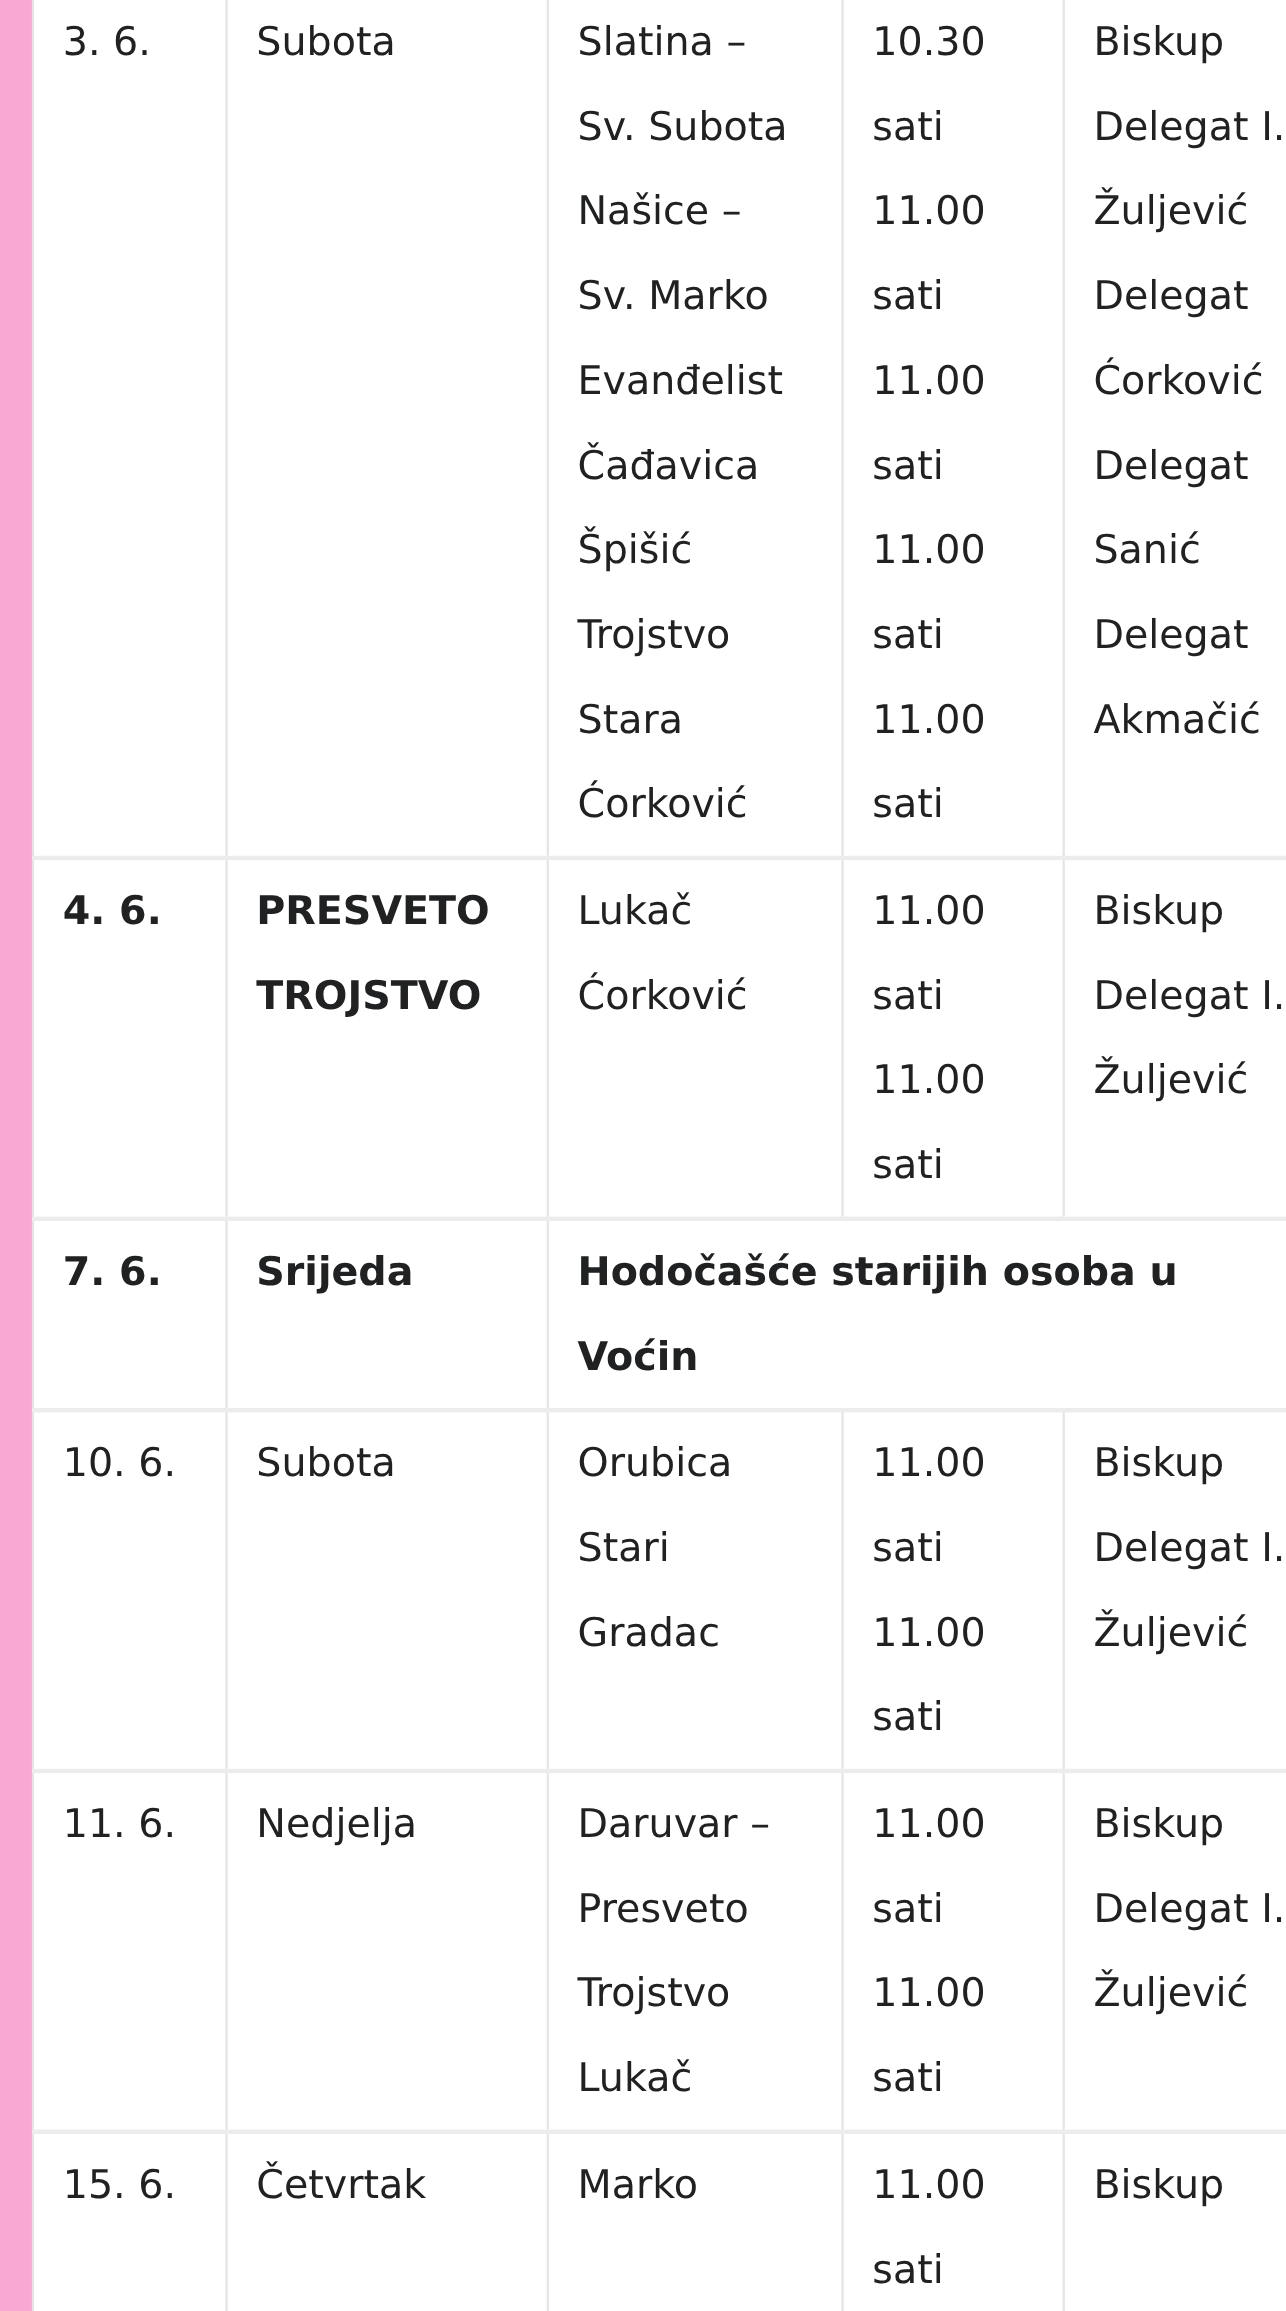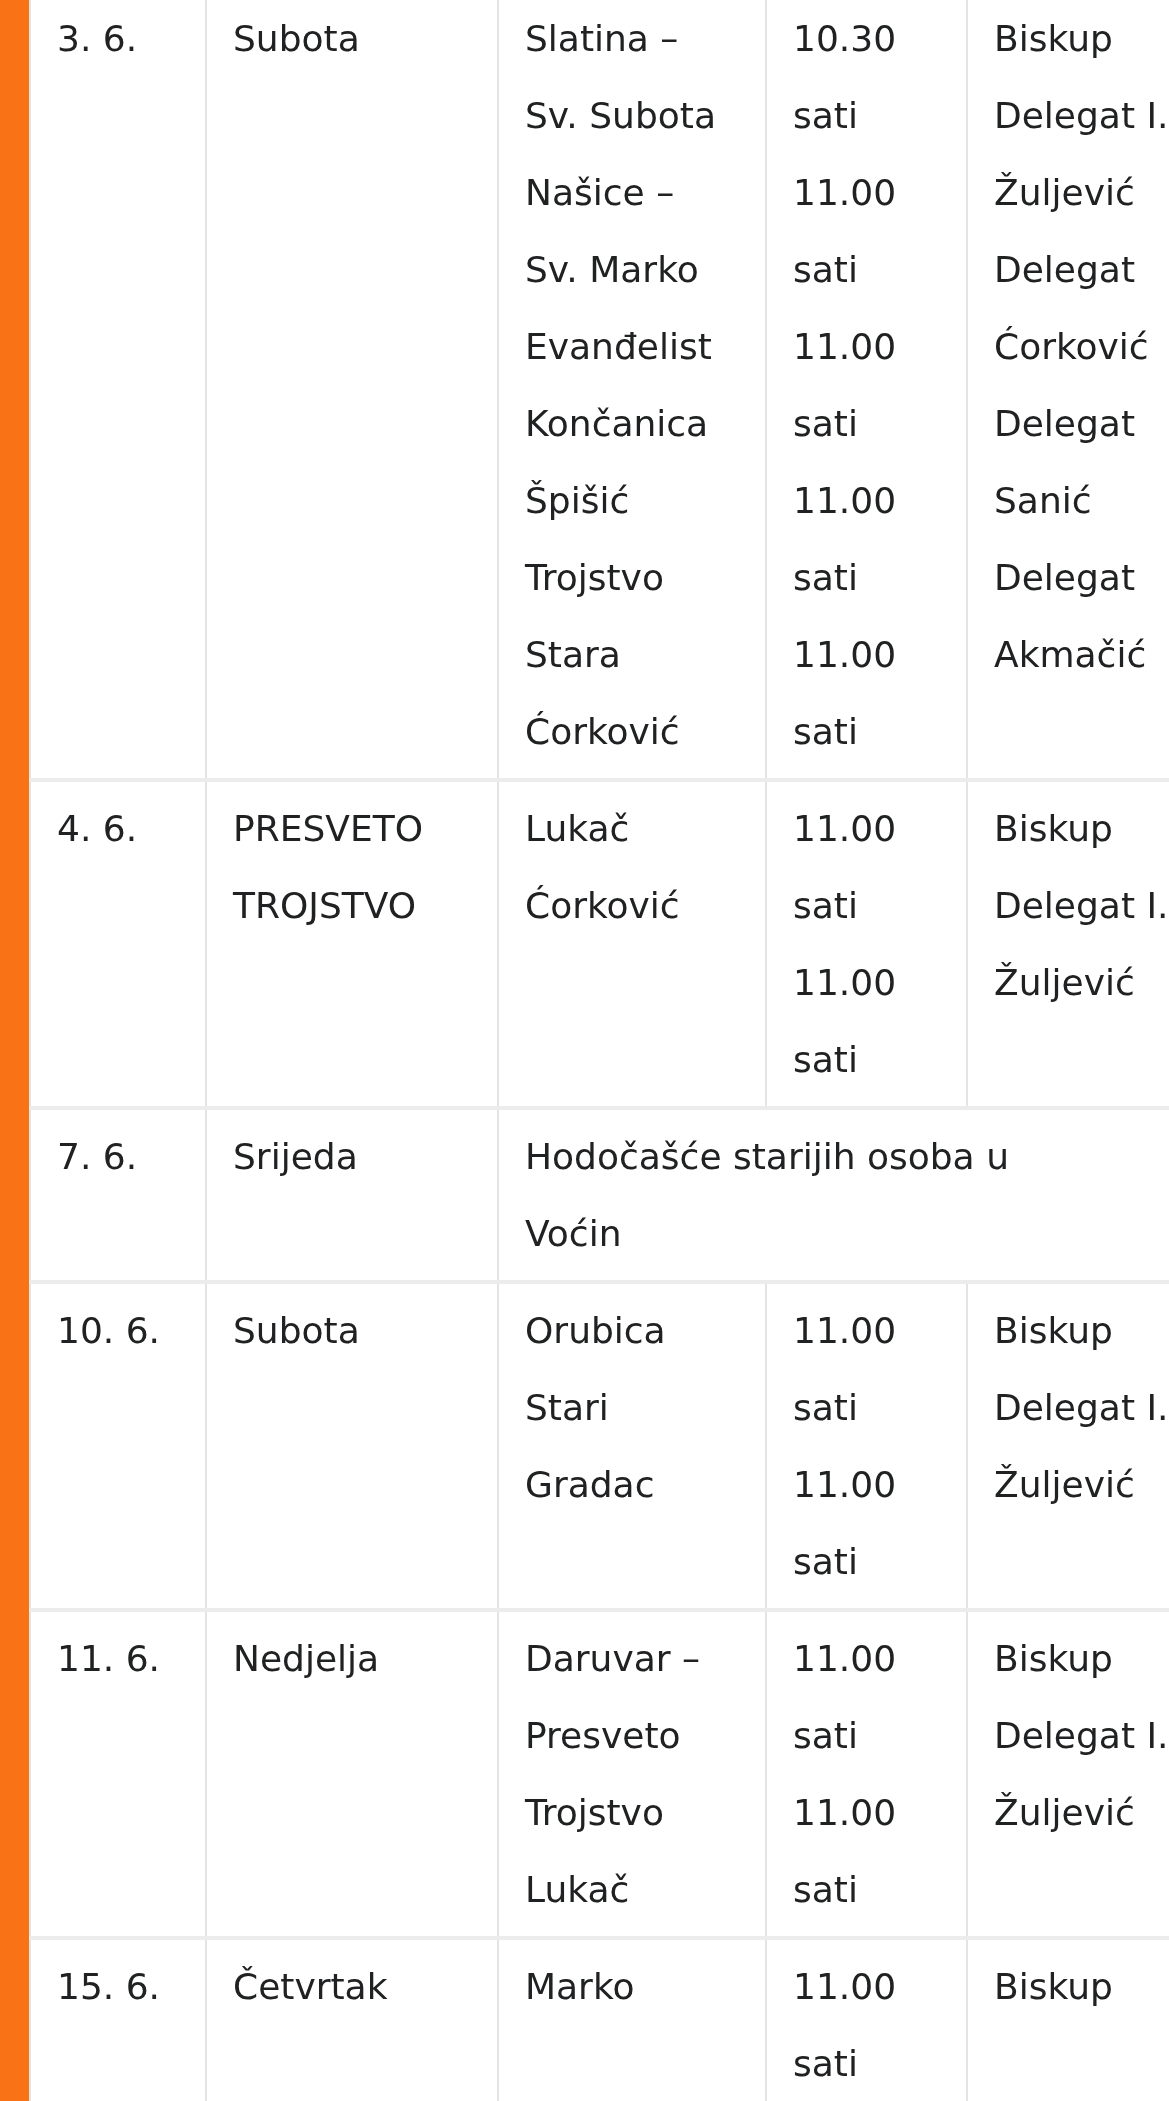--- a/index.html
+++ b/index.html
@@ -5,42 +5,42 @@
   html, body {
     margin: 0;
     padding: 0;
     background: #ffffff;
   }
   .viewport {
     position: relative;
     width: 1169px;
     height: 2101px;
     overflow: hidden;
-    background: #f97316;
+    background: #f9a8d4;
     font-family: "DejaVu Sans", "Liberation Sans", sans-serif;
     color: #202122;
   }
   table.schedule {
     border-collapse: collapse;
     table-layout: fixed;
     width: 1200px;
     margin: -12px 0 0 29px;
   }
   table.schedule td {
     border-left: 2px solid #e4e4e4;
     border-right: 2px solid #e4e4e4;
     border-top: 4px solid #ececec;
     border-bottom: 4px solid #ececec;
     vertical-align: top;
     padding: 8px 26px;
     font-size: 36px;
     line-height: 77px;
     background: #ffffff;
   }
-  table.schedule td.bold { font-weight: 400; }
+  table.schedule td.bold { font-weight: 700; }
   .ln { white-space: nowrap; }
 </style>
 </head>
 <body>
 
 <div class="viewport">
   <table class="schedule">
     <colgroup>
         <col style="width: 176px;">
         <col style="width: 292px;">
@@ -55,21 +55,21 @@
           </td>
           <td>
             <div class="ln">Subota</div>
           </td>
           <td>
             <div class="ln">Slatina –</div>
             <div class="ln">Sv. Subota</div>
             <div class="ln">Našice –</div>
             <div class="ln">Sv. Marko</div>
             <div class="ln">Evanđelist</div>
-            <div class="ln">Končanica</div>
+            <div class="ln">Čađavica</div>
             <div class="ln">Špišić</div>
             <div class="ln">Trojstvo</div>
             <div class="ln">Stara</div>
             <div class="ln">Ćorković</div>
           </td>
           <td>
             <div class="ln">10.30</div>
             <div class="ln">sati</div>
             <div class="ln">11.00</div>
             <div class="ln">sati</div>

